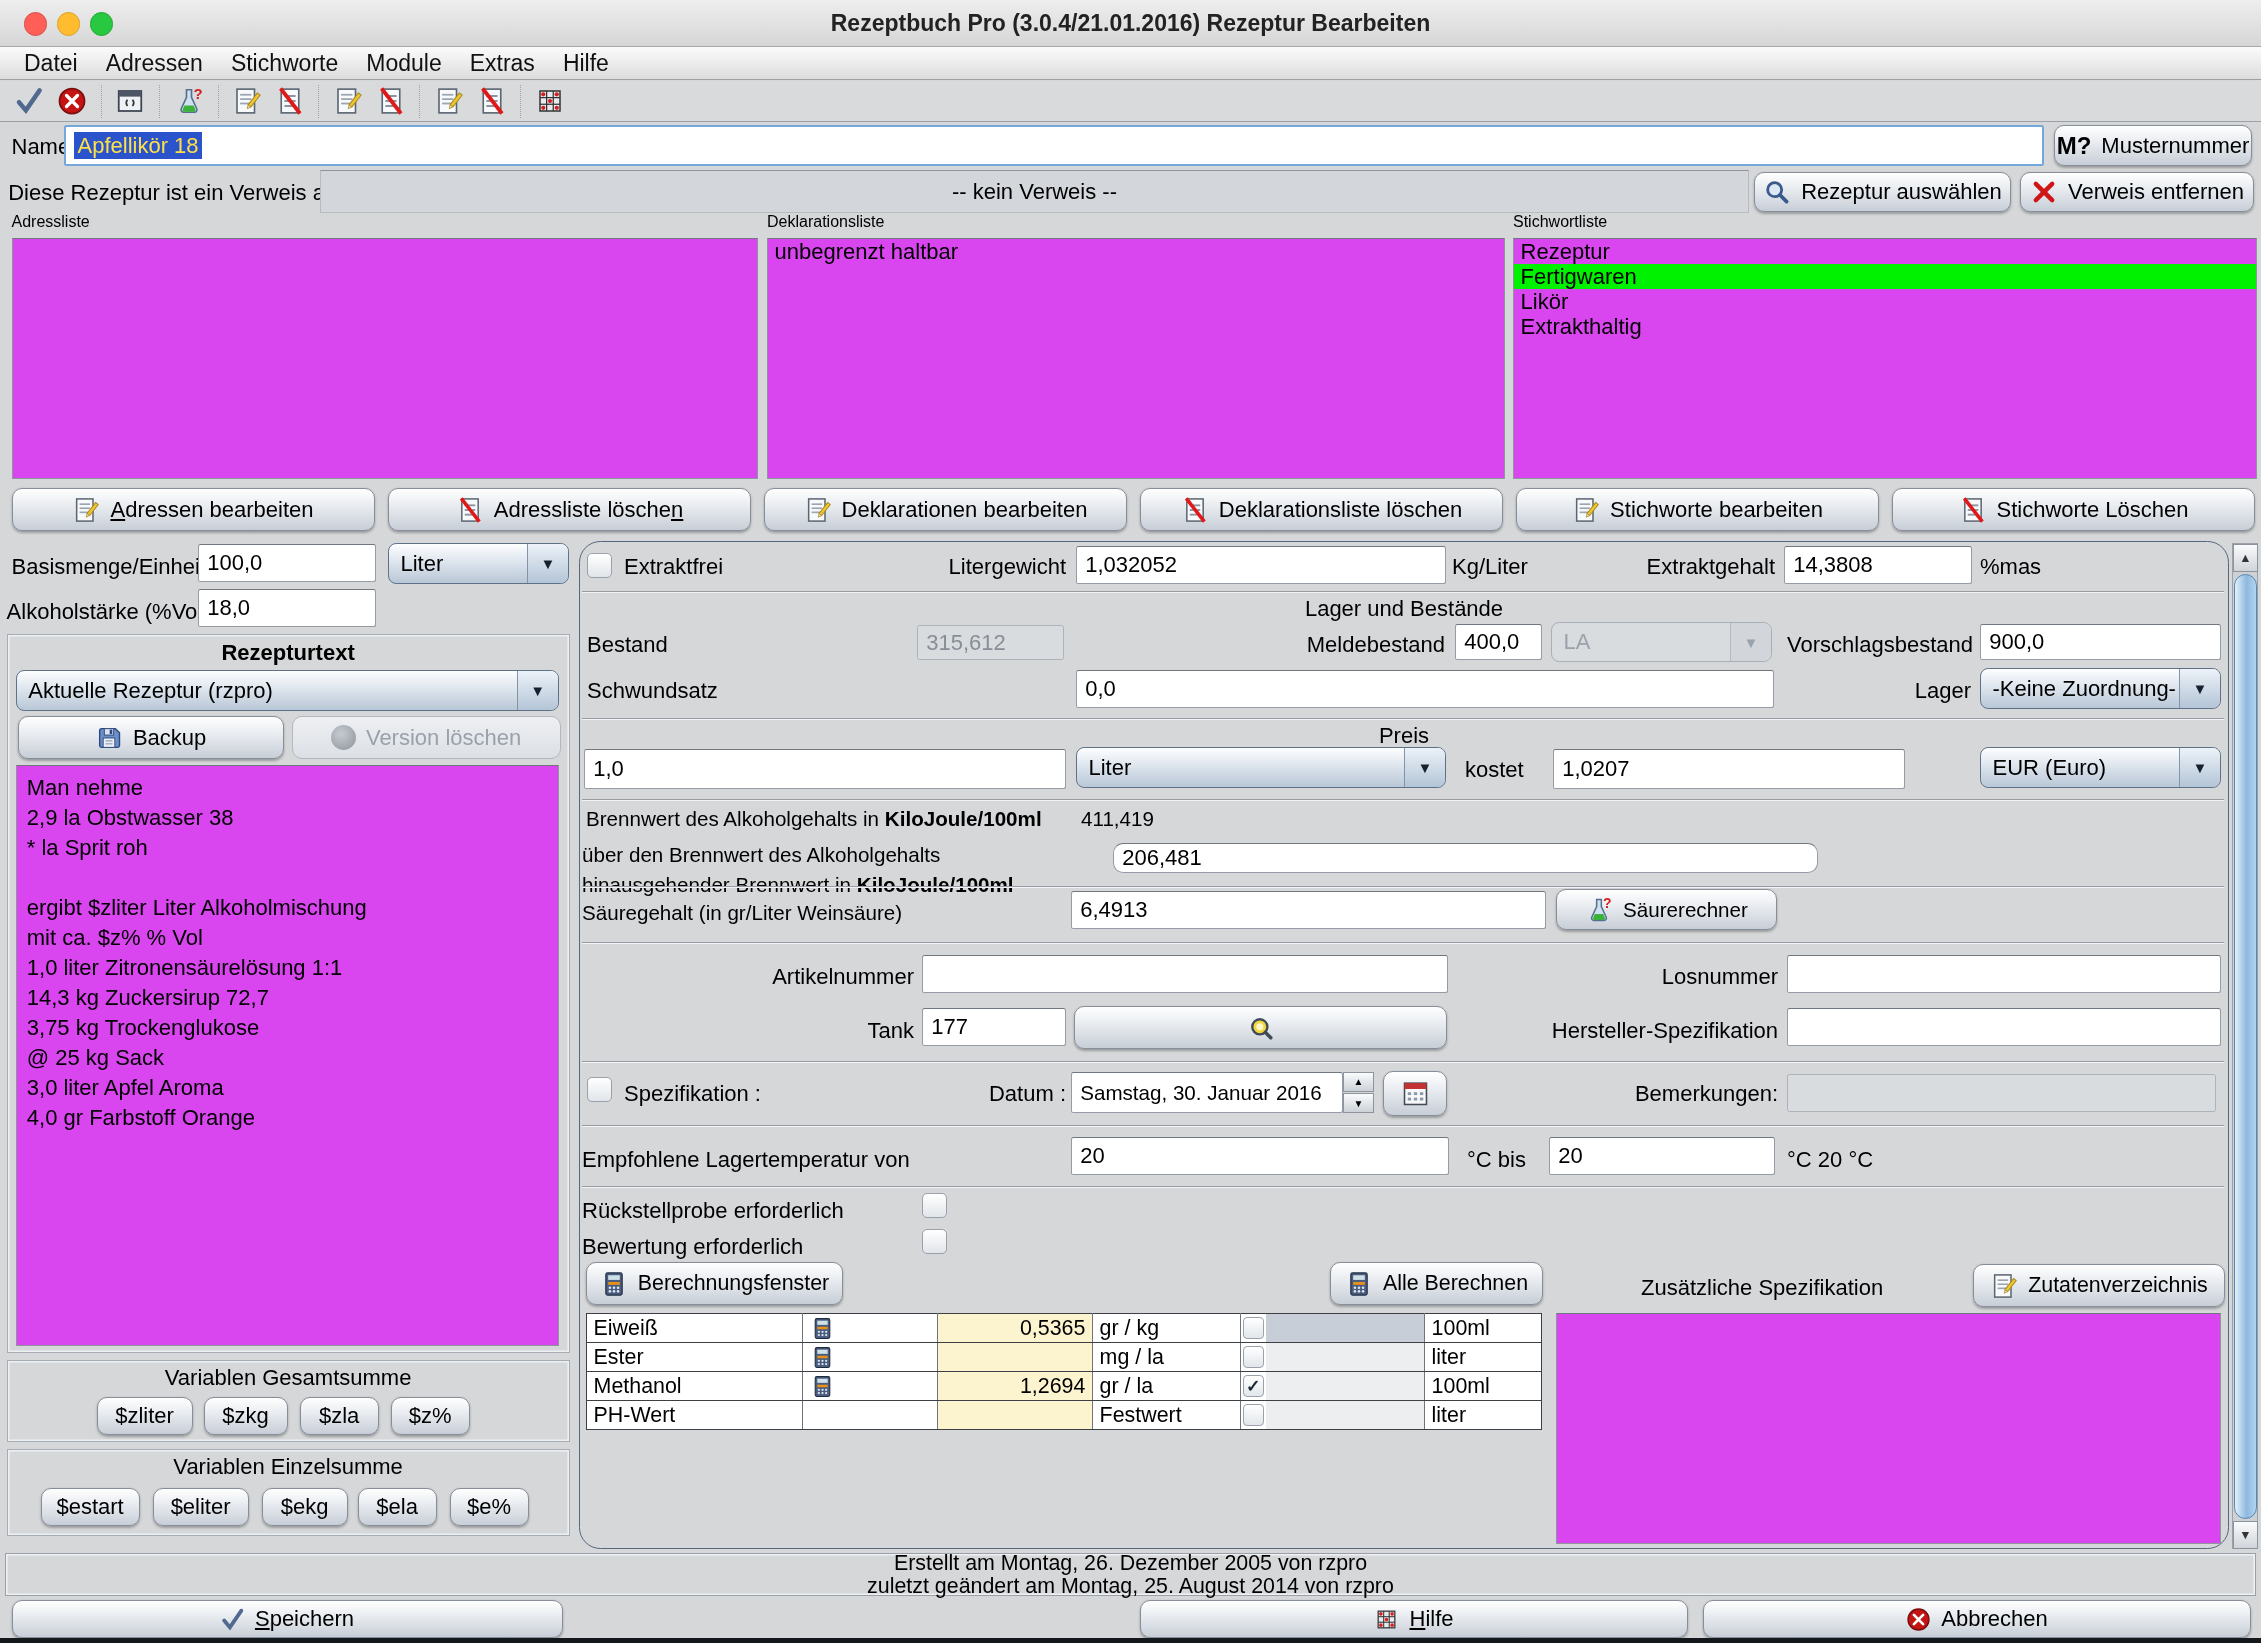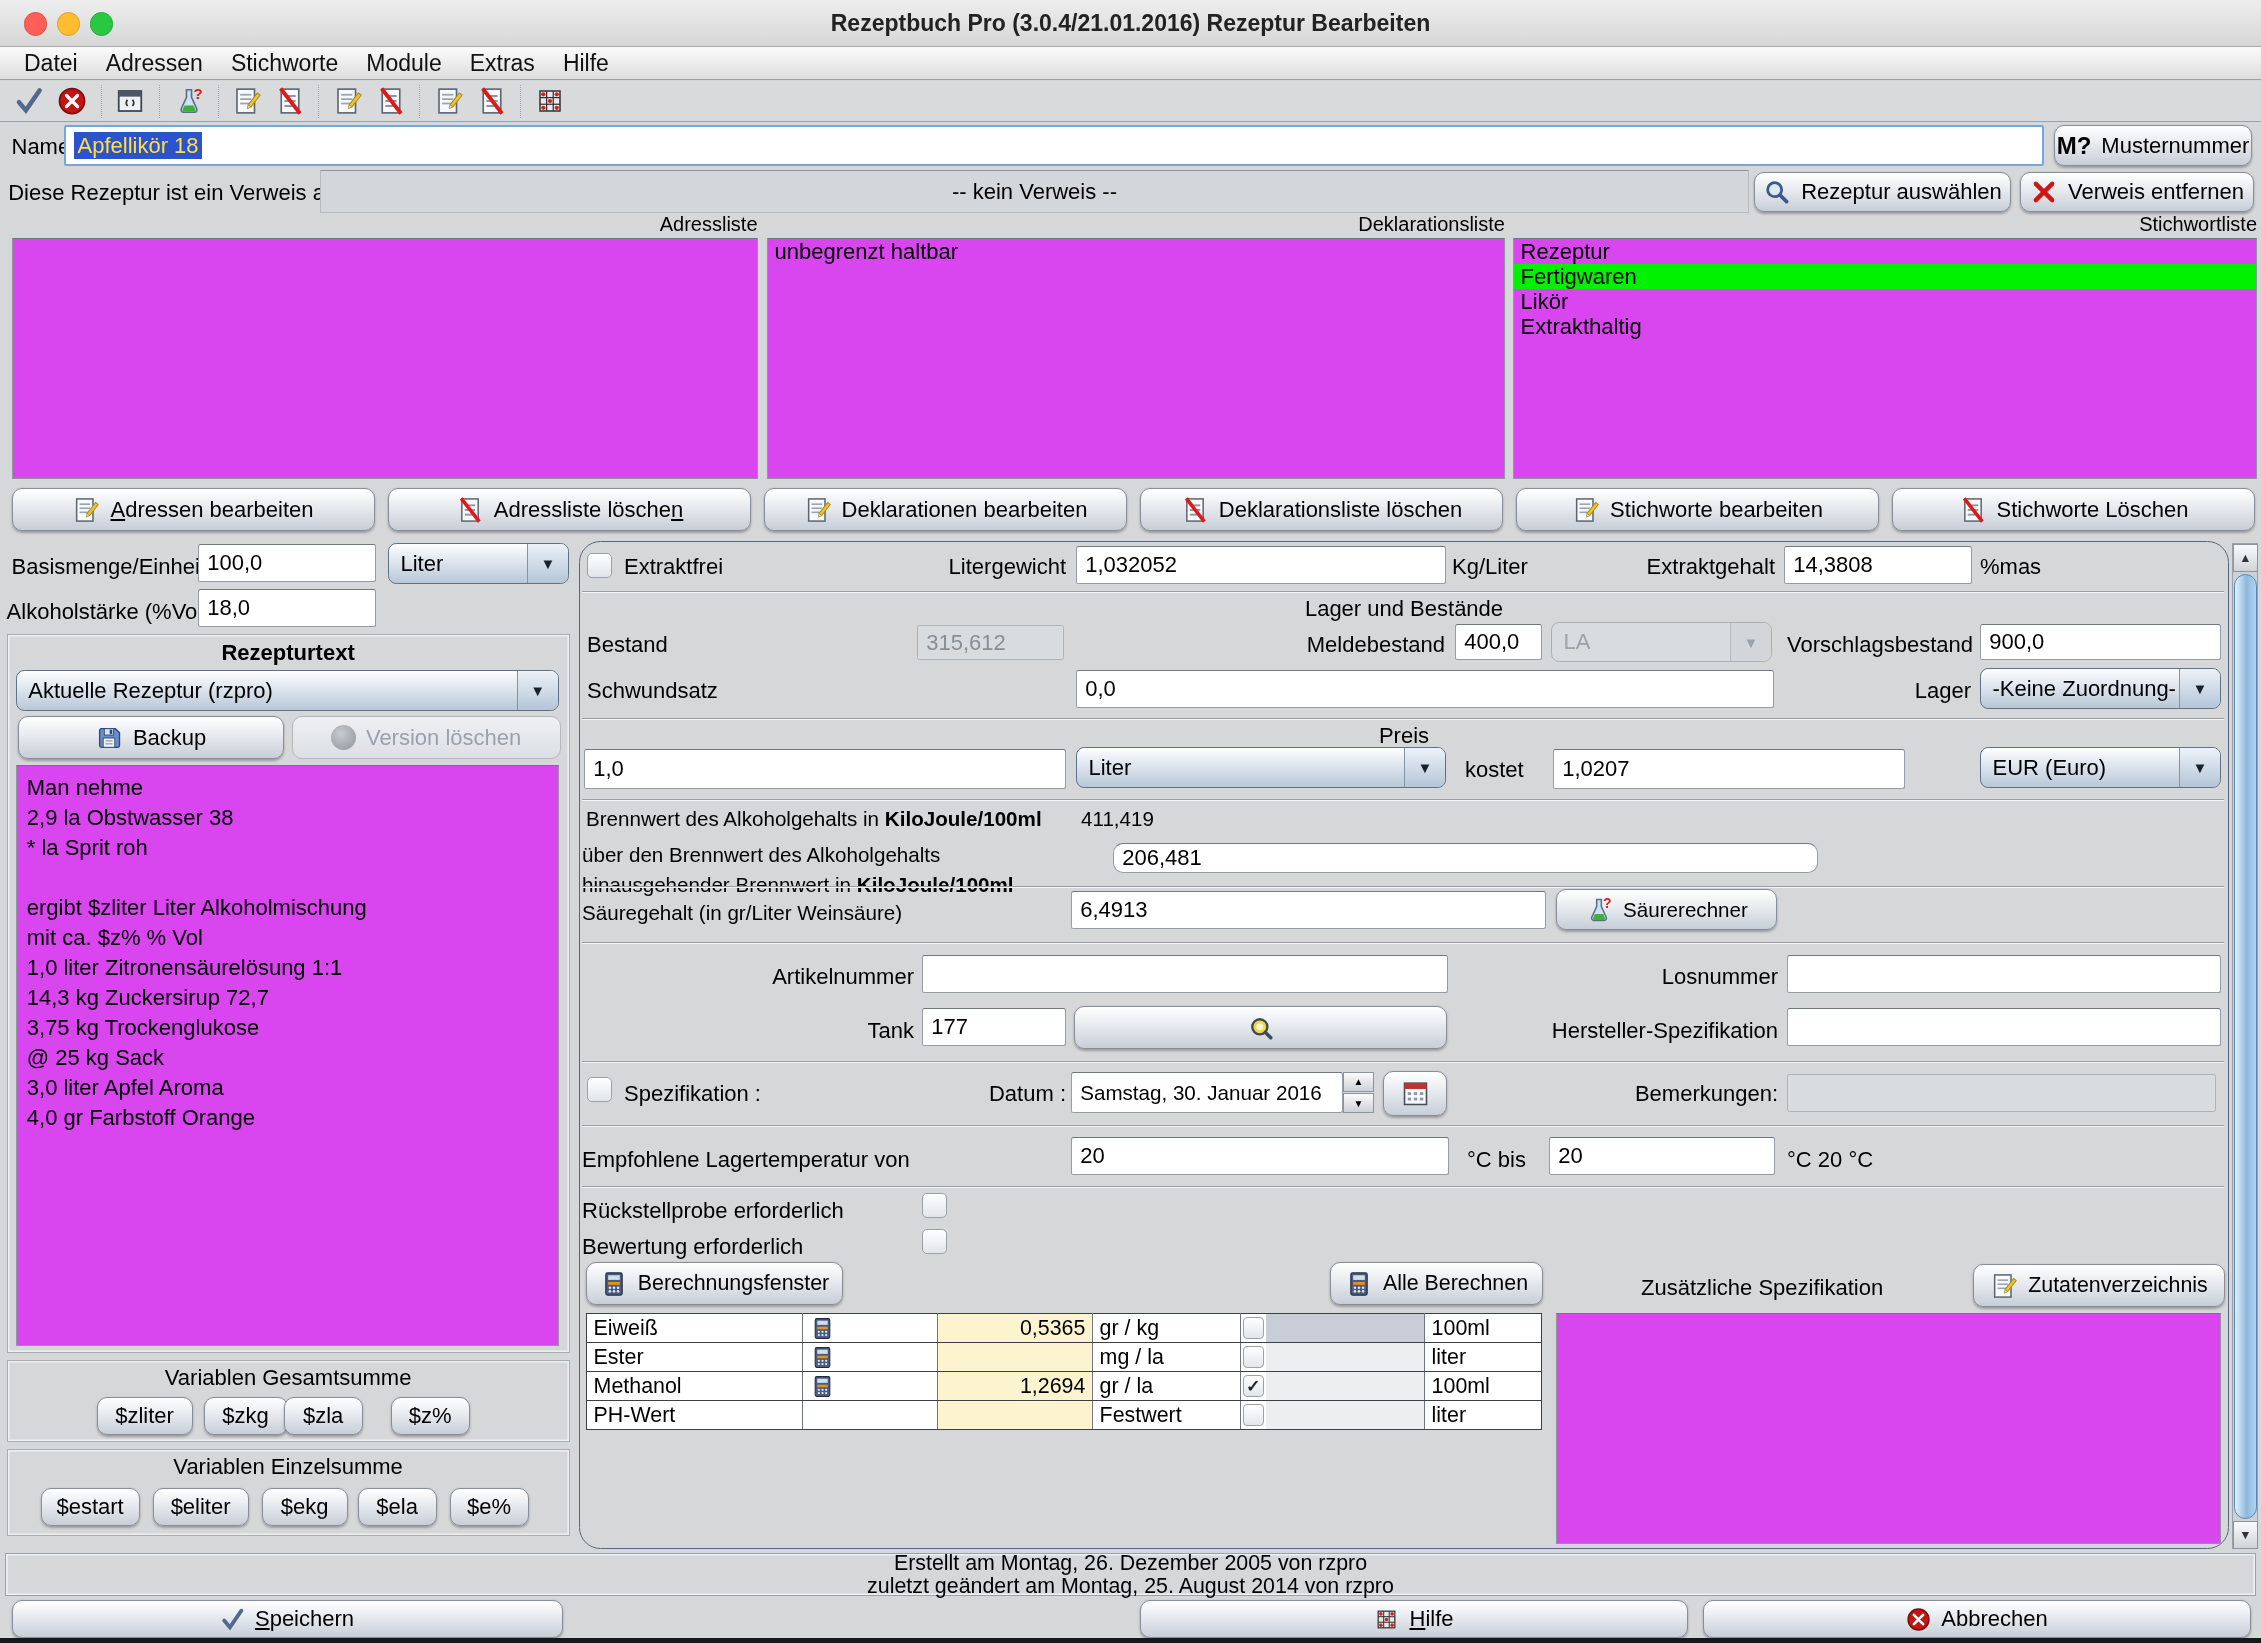--- a/index.html
+++ b/index.html
@@ -25,21 +25,21 @@
   .btn.dis{color:#9aa1ab;box-shadow:none;background:linear-gradient(#eef0f3,#dcdfe4);border-color:#b3b8bf;}
   .dd{position:absolute;display:flex;align-items:center;background:linear-gradient(#fdfeff,#d7e0ea 55%,#b9c7d6);border:1.6px solid #5d7187;border-radius:8.2px;font-size:22px;padding-left:11.5px;box-sizing:border-box;white-space:nowrap;overflow:hidden;}
   .dd .arr{margin-left:auto;align-self:stretch;width:40px;border-left:1.6px solid #8294a6;display:flex;align-items:center;justify-content:center;font-size:15px;color:#15212e;background:linear-gradient(#ecf2f8,#b4c5d7);border-radius:0 5.8px 5.8px 0;flex:0 0 auto;}
   .dd.dis{background:#d9dcdf;border-color:#a9afb7;color:#9aa2ab;}
   .dd.dis .arr{background:#d2d6da;color:#9aa2ab;border-left-color:#b4bac1;}
   .cb{position:absolute;width:25px;height:25px;background:linear-gradient(#ffffff,#e1e5e9);border:1.6px solid #99a1ab;border-radius:5px;box-sizing:border-box;display:flex;align-items:center;justify-content:center;font-size:20.6px;font-weight:bold;color:#1b2735;}
   .sep{position:absolute;left:582px;width:1642px;height:0;border-top:1.6px solid #989da4;border-bottom:1.6px solid #f1f3f6;}
   .gbox{position:absolute;border:1.6px solid #a7adb4;box-shadow:inset 0 0 0 1.6px #edf0f3;box-sizing:border-box;}
   .whitebox{position:absolute;background:#d946ef;border:1.6px solid #8e959e;border-top-color:#6f767e;box-sizing:border-box;}
   .sect-title{position:absolute;left:579px;width:1650px;text-align:center;font-size:22px;}
-  .list-title{position:absolute;text-align:right;font-size:20px;}
+  .list-title{position:absolute;text-align:left;font-size:16px;}
   .list-item{height:25px;line-height:25px;padding-left:6.6px;font-size:22px;white-space:nowrap;}
   u{text-decoration:underline;}
   
   table.labs{position:absolute;left:586px;top:1313px;width:955px;border-collapse:collapse;table-layout:fixed;background:#fff;border:1.6px solid #3c3f44;}
   table.labs th{background:linear-gradient(#f5f6f8,#d3d6da);font-weight:normal;font-size:21.4px;text-align:left;padding:3.3px 6.6px;border-right:1.6px solid #8a8f96;border-bottom:1.6px solid #3c3f44;height:25px;overflow:hidden;white-space:nowrap;}
   table.labs td{font-size:21.4px;padding:0 6.6px;border-right:1.6px solid #70757c;border-bottom:1.6px solid #3c3f44;height:28px;overflow:hidden;white-space:nowrap;background:#fff;}
   table.labs td.wert{background:#fbf4cf;text-align:right;}
   table.labs td.spez{padding:0;}
   .spez-fill{display:flex;align-items:center;height:100%;}
   .spez-cb{width:21.4px;height:21.4px;margin:0 1.6px;background:linear-gradient(#fff,#e2e6ea);border:1.6px solid #99a1ab;border-radius:4.1px;box-sizing:border-box;display:flex;align-items:center;justify-content:center;font-size:17.3px;font-weight:bold;color:#1b2735;flex:0 0 auto;}
@@ -358,21 +358,21 @@
 </div>
 
 <div class="gbox" style="left:6.6px;top:1360px;width:563px;height:82px;">
   <div class="abs" style="left:0;top:4.1px;width:100%;text-align:center;">Variablen Gesamtsumme</div>
   <div class="btn" style="left:89px;top:36px;width:96px;height:38px;">
       <span>$zliter</span>
     </div>
   <div class="btn" style="left:196px;top:36px;width:84px;height:38px;">
       <span>$zkg</span>
     </div>
-  <div class="btn" style="left:276px;top:36px;width:79px;height:38px;">
+  <div class="btn" style="left:292px;top:36px;width:79px;height:38px;">
       <span>$zla</span>
     </div>
   <div class="btn" style="left:383px;top:36px;width:79px;height:38px;">
       <span>$z%</span>
     </div>
 </div>
 
 <div class="gbox" style="left:6.6px;top:1449px;width:563px;height:87px;">
   <div class="abs" style="left:0;top:4.1px;width:100%;text-align:center;">Variablen Einzelsumme</div>
   <div class="btn" style="left:33px;top:38px;width:99px;height:38px;">

